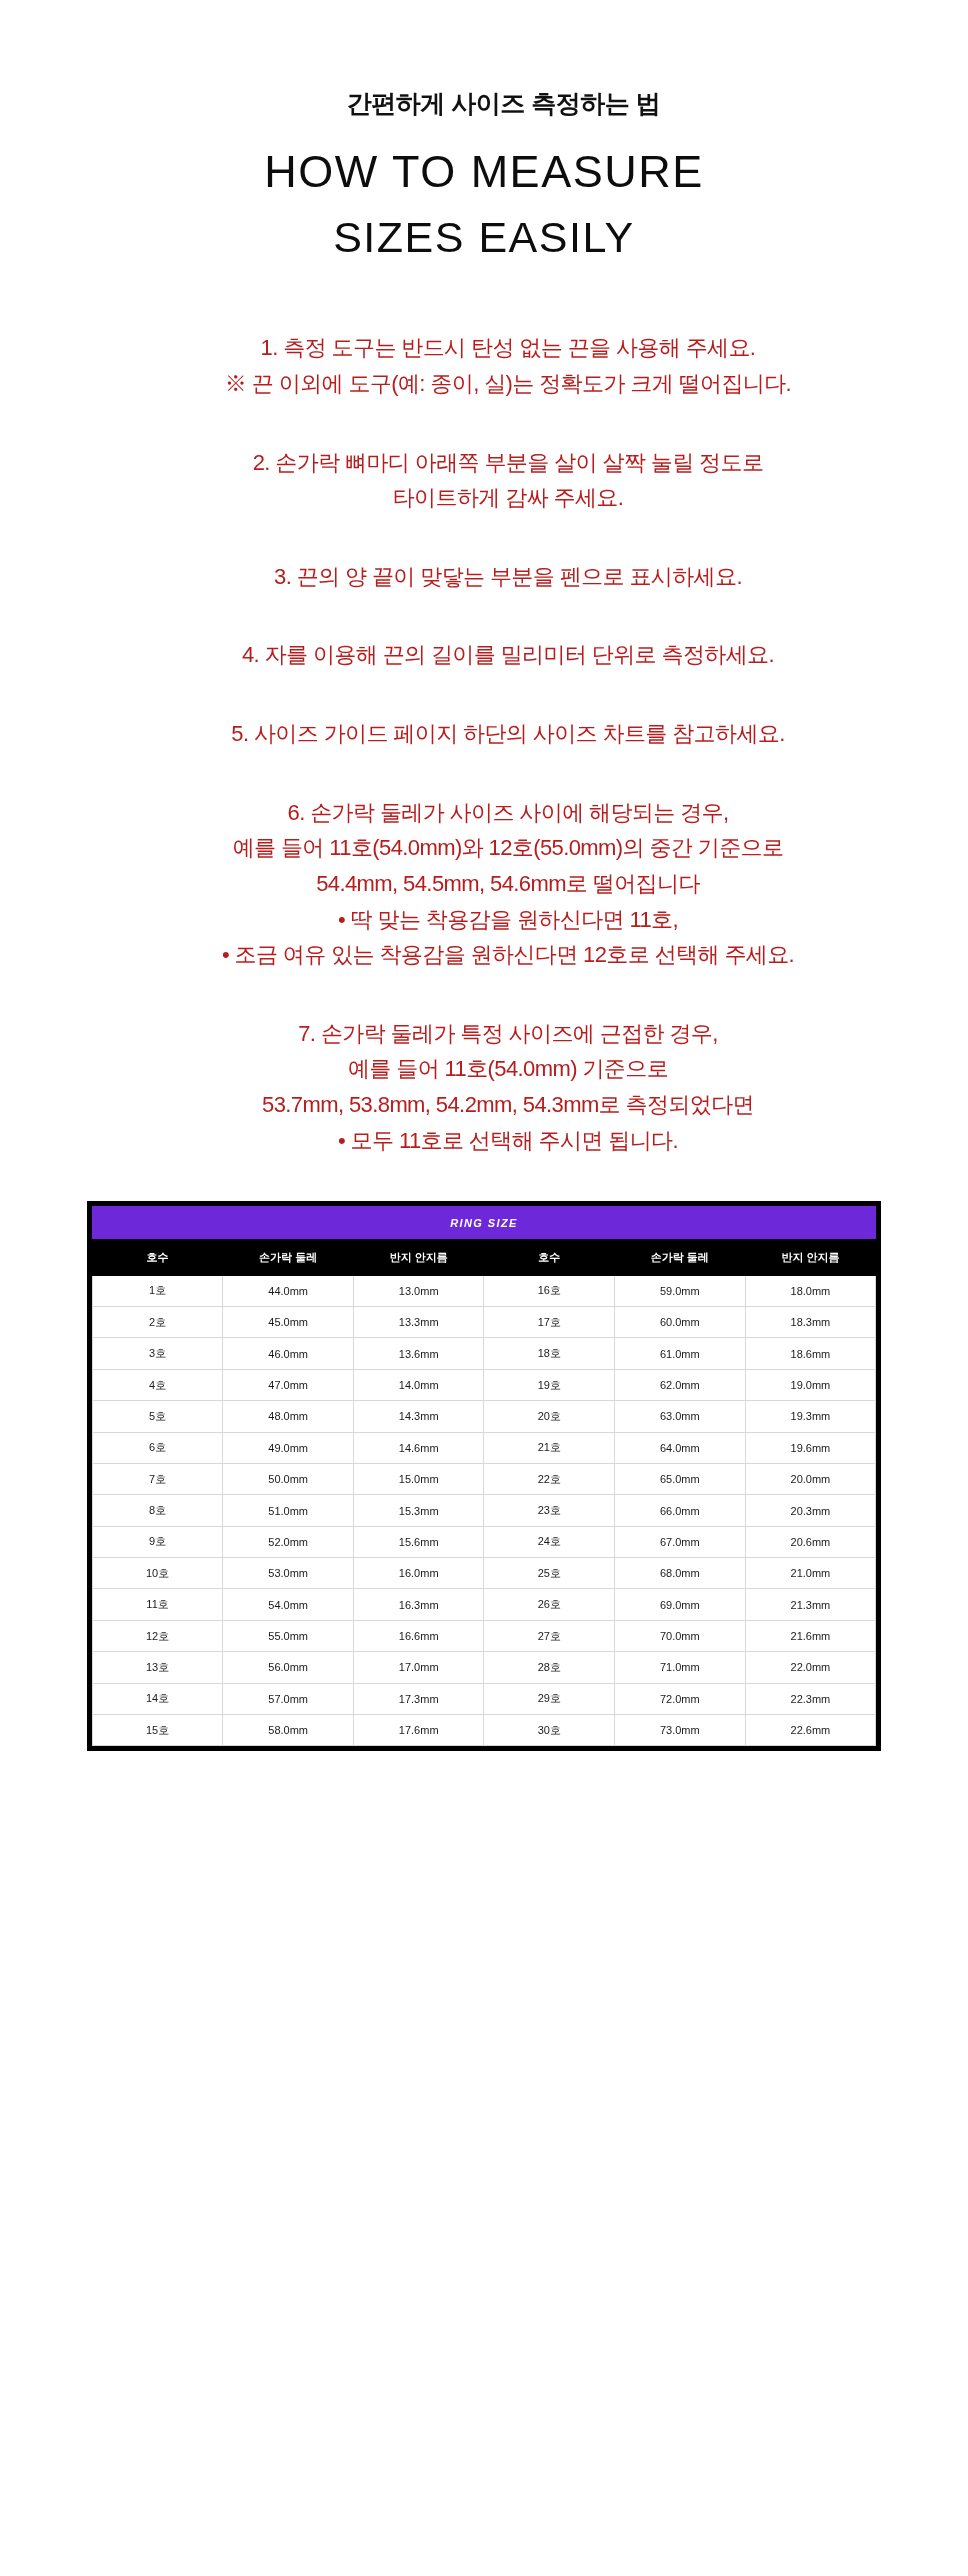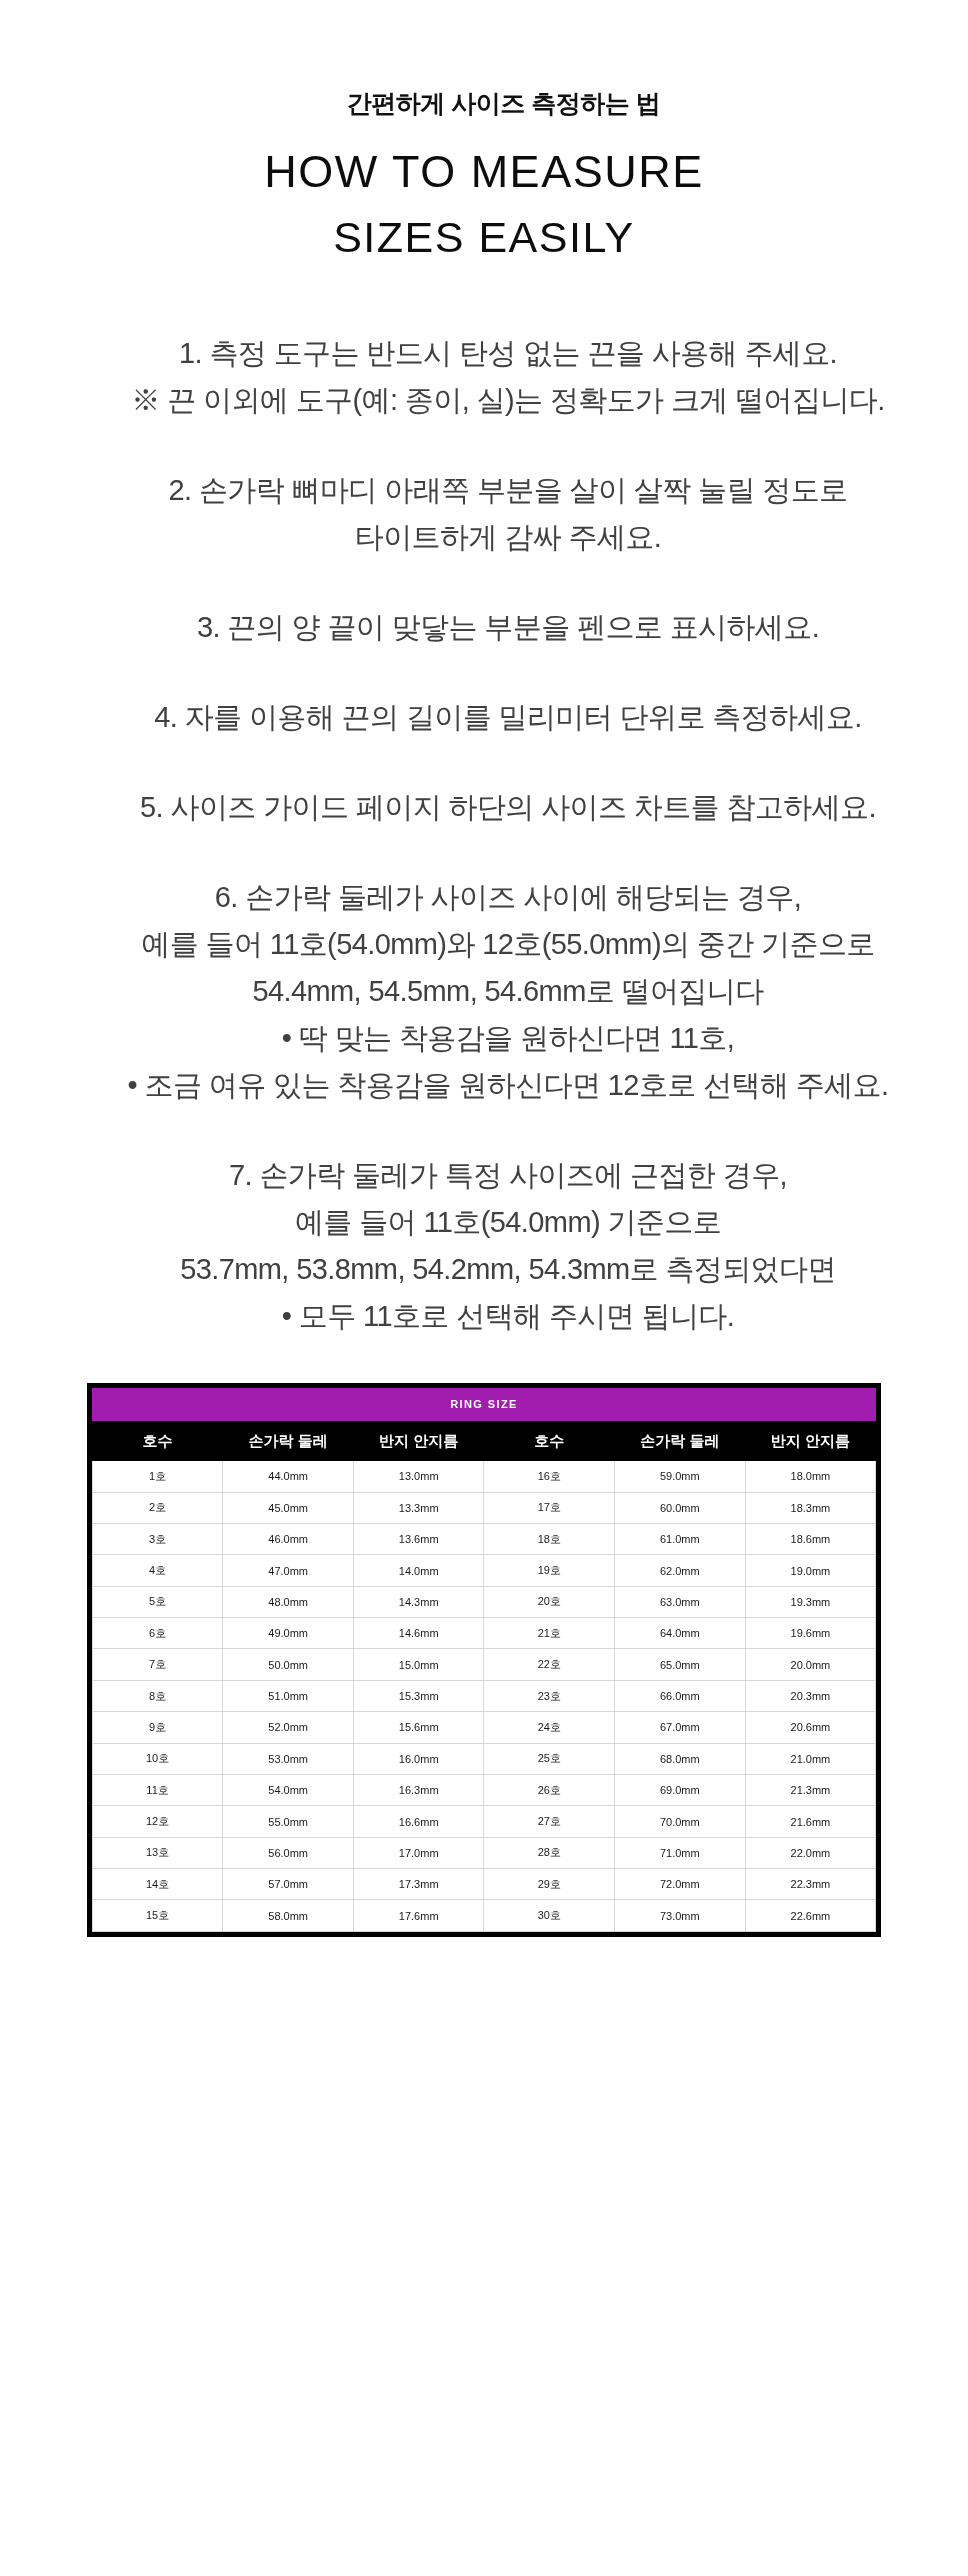--- a/index.html
+++ b/index.html
@@ -57,23 +57,23 @@
     font-size: 43px;
     margin-top: 14px;
   }
 
   
   .steps {
     margin-top: 68px;
   }
   .step {
     text-align: center;
-    font-size: 29px;
+    font-size: 22px;
     line-height: 1.62;
-    color: #404040;
+    color: #b91c1c;
     margin: 0 0 43px 0;
     letter-spacing: -0.6px;
     font-weight: 400;
     padding-left: 48px;
   }
   .step .ln {
     display: block;
   }
 
   
@@ -85,31 +85,32 @@
     box-sizing: border-box;
   }
   table.size-table {
     width: 100%;
     border-collapse: collapse;
     background: #ffffff;
     table-layout: fixed;
   }
   table.size-table caption {
     caption-side: top;
-    background: #a21caf;
+    background: #6d28d9;
     color: #ffffff;
     font-size: 11px;
     font-weight: 700;
     letter-spacing: 1.4px;
     padding: 10.6px 0 10.6px 0;
+    font-style: italic;
   }
   table.size-table th {
     background: #000000;
     color: #ffffff;
-    font-size: 15px;
+    font-size: 11px;
     font-weight: 700;
     padding: 9.7px 0;
     border: 1px solid #000000;
     letter-spacing: 0px;
   }
   table.size-table td {
     font-size: 11px;
     text-align: center;
     padding: 7.7px 0;
     border: 1px solid #d7d7d7;

